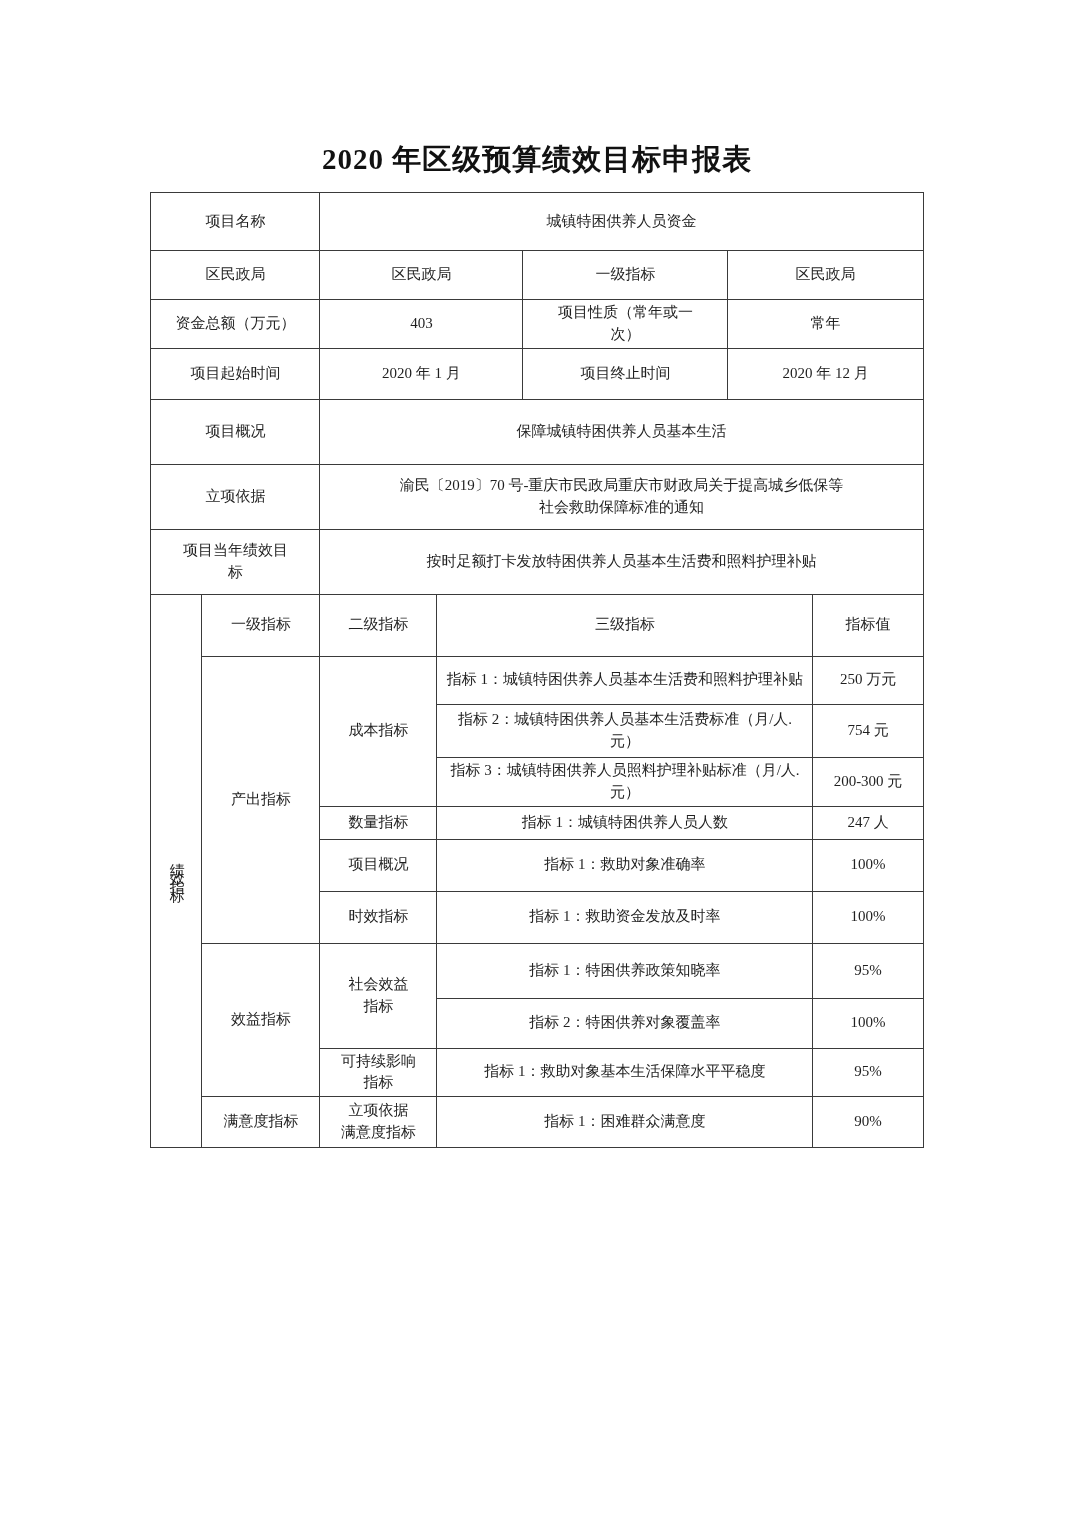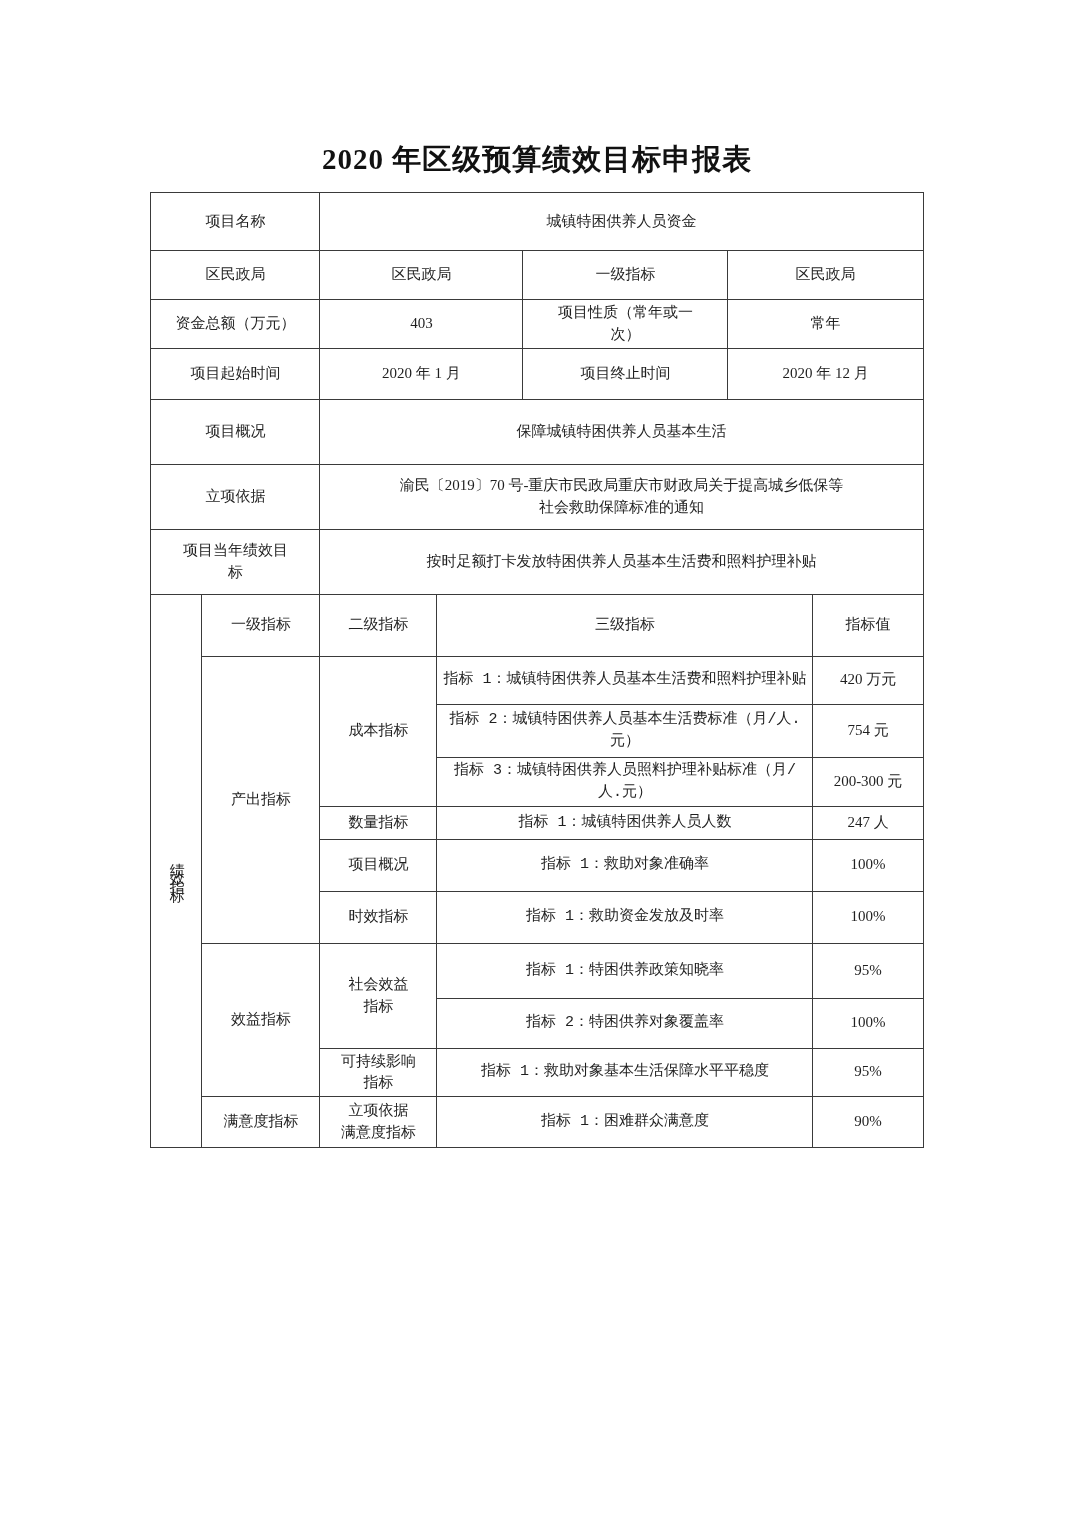--- a/index.html
+++ b/index.html
@@ -40,21 +40,20 @@
     padding: 2px 6px;
     font-size: 15px;
     line-height: 1.45;
     box-sizing: border-box;
     overflow: hidden;
   }
   td.l3 {
     text-align: left;
     padding-left: 10px;
     padding-right: 8px;
-    font-family: Liberation Mono, monospace;
   }
   .prewrap { white-space: pre-line; }
   .vtext {
     display: inline-block;
     writing-mode: vertical-rl;
     text-orientation: upright;
     letter-spacing: 0.55em;
     font-size: 15px;
   }
 </style>
@@ -122,21 +121,21 @@
       <td>一级指标</td>
       <td>二级指标</td>
       <td colspan="3">三级指标</td>
       <td>指标值</td>
     </tr>
 
     <tr style="height:48px">
       <td rowspan="6">产出指标</td>
       <td rowspan="3">成本指标</td>
       <td colspan="3" class="l3">指标 1：城镇特困供养人员基本生活费和照料护理补贴</td>
-      <td>420 万元</td>
+      <td>250 万元</td>
     </tr>
     <tr style="height:53px">
       <td colspan="3" class="l3">指标 2：城镇特困供养人员基本生活费标准（月/人.元）</td>
       <td>754 元</td>
     </tr>
     <tr style="height:49px">
       <td colspan="3" class="l3">指标 3：城镇特困供养人员照料护理补贴标准（月/人.元）</td>
       <td>200-300 元</td>
     </tr>
 

